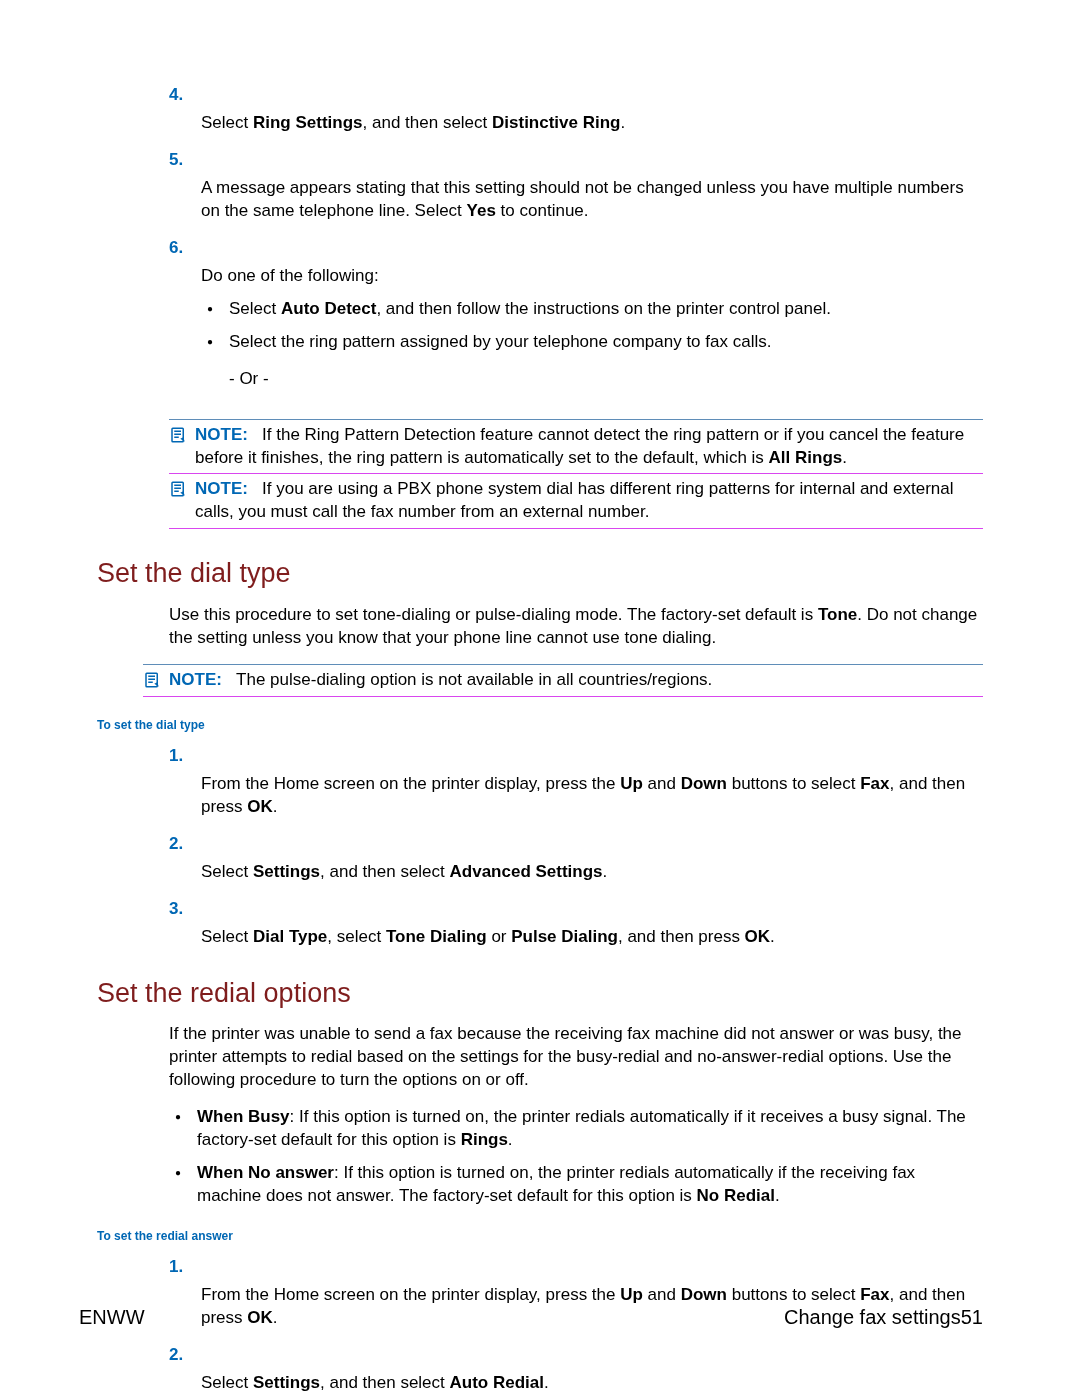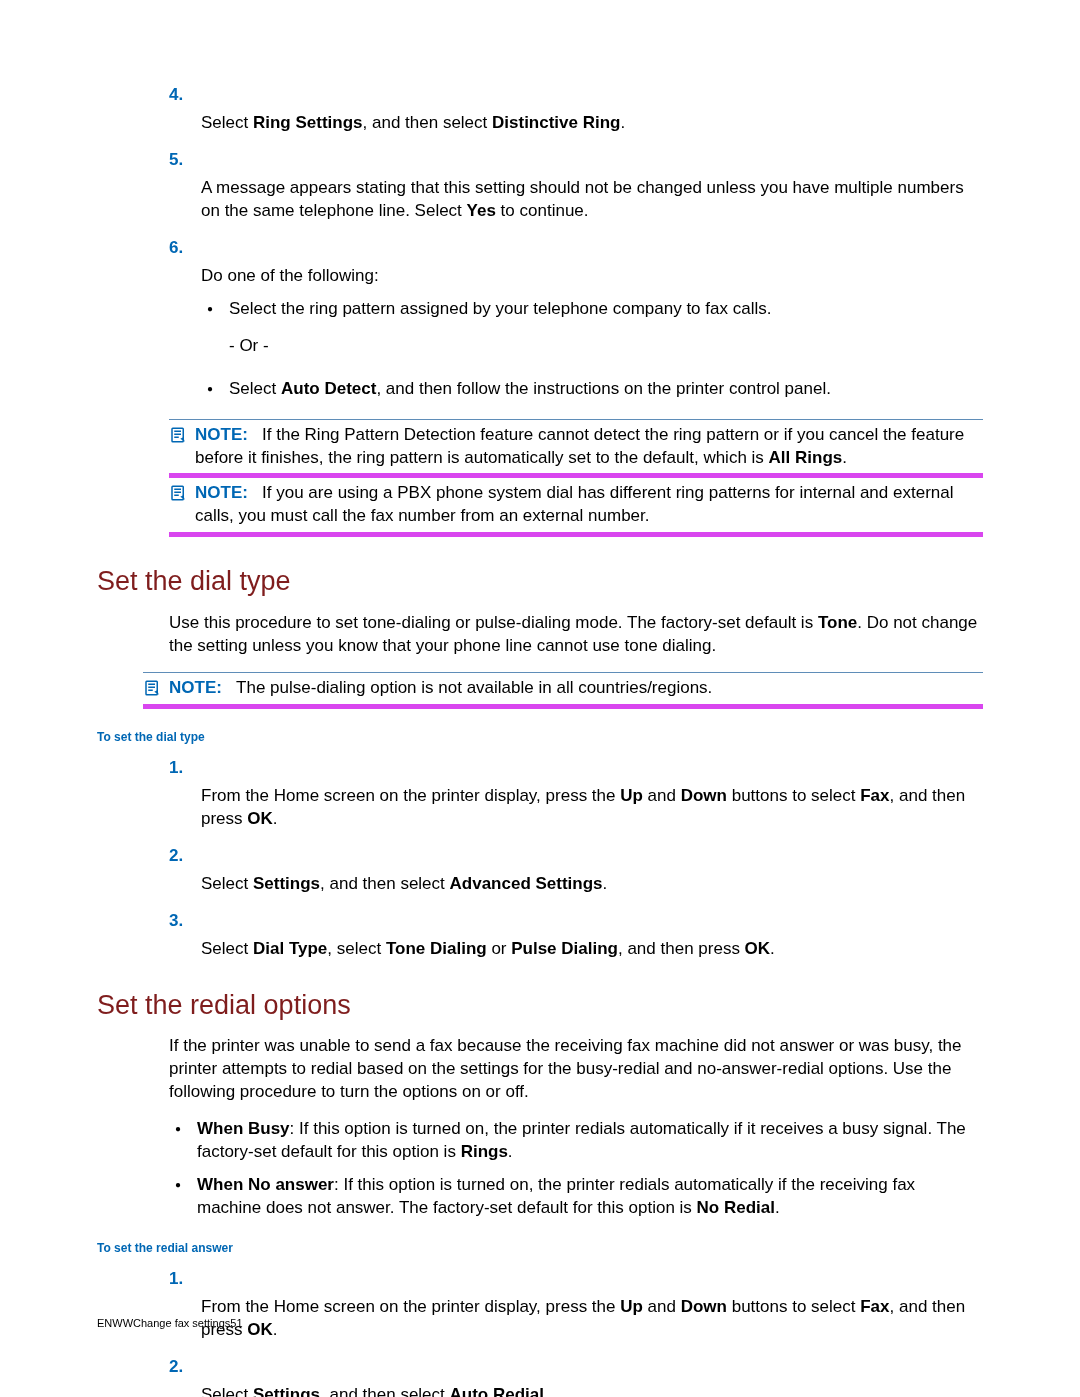--- a/index.html
+++ b/index.html
@@ -53,21 +53,21 @@
     font-size: 10px;
     position: relative;
     top: -2px;
     left: 6px;
   }
   .bullet-body { flex: 1; }
   .sub-indent { margin-left: 28px; margin-top: 10px; margin-bottom: 10px; }
   b { font-weight: bold; }
   .note {
     border-top: 1px solid #5f8db8;
-    border-bottom: 5px solid #d946ef;
+    border-bottom: 1px solid #d946ef;
     padding: 4px 0 4px 0;
     margin-top: 6px;
     margin-bottom: 6px;
     display: flex;
   }
   .note + .note { border-top: none; margin-top: -6px; }
   .note-icon {
     width: 26px;
     flex: 0 0 26px;
     color: #0067b4;
@@ -90,25 +90,26 @@
   .proc-head {
     color: #0067b4;
     font-weight: bold;
     font-size: 12px;
     margin: 20px 0 12px 0;
   }
   .indent-1 { margin-left: 72px; }
   .list-block { margin-left: 72px; }
   .footer {
     position: absolute;
-    left: 97px;
+    left: 79px;
     right: 97px;
     bottom: 66px;
     display: flex;
-    font-size: 11px;
+    justify-content: space-between;
+    font-size: 20px;
   }
   .footer .right { text-align: right; }
   .pagenum { }
   svg.note-svg { width: 18px; height: 18px; }
 </style>
 </head>
 <body>
 
 <div class="content">
 
@@ -127,28 +128,28 @@
       </div>
     </div>
 
     <div class="ol-item" style="margin-bottom:8px;">
       <div class="ol-num">6.</div>
       <div class="ol-body">
         <div>Do one of the following:</div>
         <div class="bullet-item">
           <div class="bullet-dot"></div>
           <div class="bullet-body">
-            <div>Select the ring pattern assigned by your telephone company to fax calls.</div>
-            <div class="sub-indent" style="margin-left:0;margin-top:14px;">- Or -</div>
+            <span>Select </span><b>Auto Detect</b><span>, and then follow the instructions on the printer control panel.</span>
           </div>
         </div>
         <div class="bullet-item">
           <div class="bullet-dot"></div>
           <div class="bullet-body">
-            <span>Select </span><b>Auto Detect</b><span>, and then follow the instructions on the printer control panel.</span>
+            <div>Select the ring pattern assigned by your telephone company to fax calls.</div>
+            <div class="sub-indent" style="margin-left:0;margin-top:14px;">- Or -</div>
           </div>
         </div>
       </div>
     </div>
   </div>
 
   <div style="margin-left:72px;">
     <div class="note">
       <div class="note-icon">
         <svg class="note-svg" viewBox="0 0 24 24" fill="none" stroke="#0067b4" stroke-width="2">

